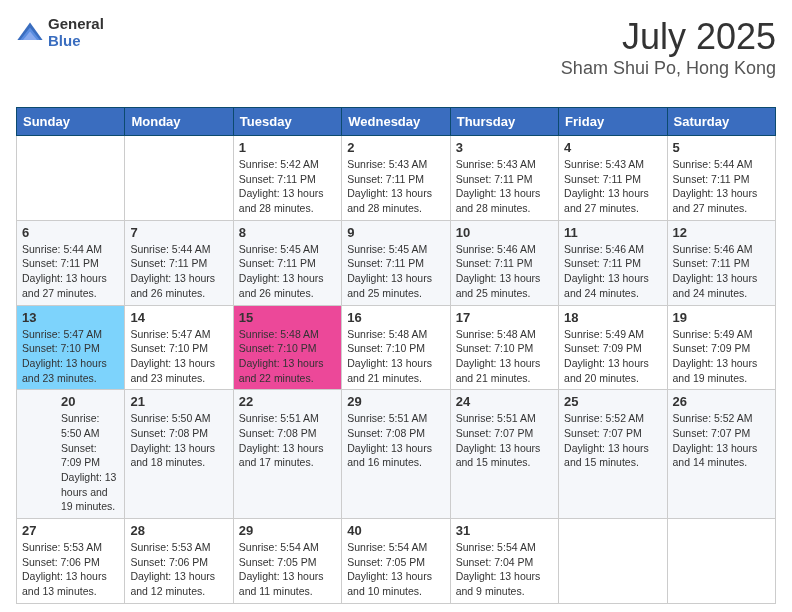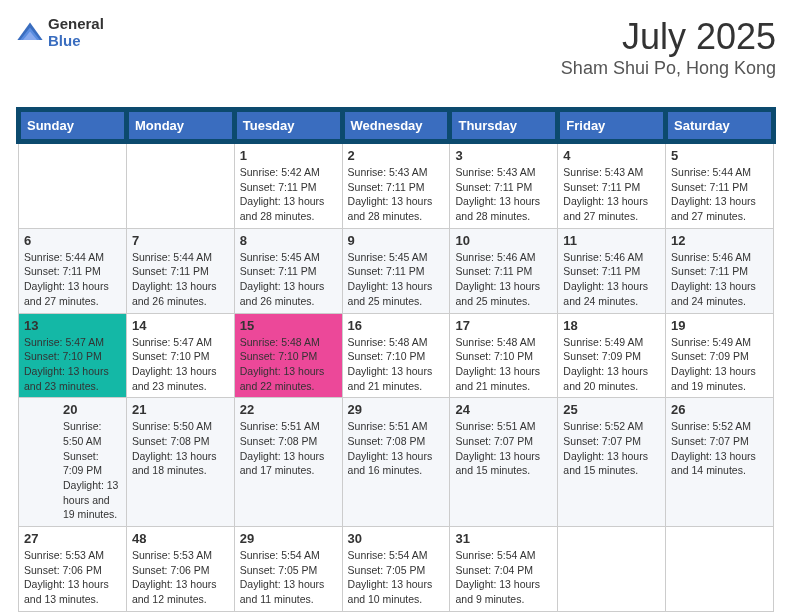--- a/index.html
+++ b/index.html
@@ -43,21 +43,21 @@
       border-collapse: collapse;
       border: 1px solid #ccc;
     }
     .calendar th {
       background-color: #3a6dbf;
       color: #fff;
       font-size: 13px;
       font-weight: bold;
       padding: 6px 6px;
       text-align: left;
-      border: 5px solid #0c4a6e;
+      border: 1px solid #0c4a6e;
     }
     .calendar td {
       border: 1px solid #ccc;
       vertical-align: top;
       padding: 4px 5px;
       width: 108px;
       min-height: 80px;
       background: #fff;
       font-size: 11px;
       color: #333;
@@ -168,21 +168,21 @@
         <td style="background: rgb(245, 247, 250);">
           <span class="day-number">11</span>
           <div class="day-info">Sunrise: 5:46 AM<br>Sunset: 7:11 PM<br>Daylight: 13 hours and 24 minutes.</div>
         </td>
         <td style="background: rgb(245, 247, 250);">
           <span class="day-number">12</span>
           <div class="day-info">Sunrise: 5:46 AM<br>Sunset: 7:11 PM<br>Daylight: 13 hours and 24 minutes.</div>
         </td>
       </tr>
       <tr>
-        <td style="background: #14b8a6;">
+        <td style="background: #7dd3fc;">
           <span class="day-number">13</span>
           <div class="day-info">Sunrise: 5:47 AM<br>Sunset: 7:10 PM<br>Daylight: 13 hours and 23 minutes.</div>
         </td>
         <td style="background: rgb(255, 255, 255);">
           <span class="day-number">14</span>
           <div class="day-info">Sunrise: 5:47 AM<br>Sunset: 7:10 PM<br>Daylight: 13 hours and 23 minutes.</div>
         </td>
         <td style="background: #ec4899;">
           <span class="day-number">15</span>
           <div class="day-info">Sunrise: 5:48 AM<br>Sunset: 7:10 PM<br>Daylight: 13 hours and 22 minutes.</div>
@@ -233,29 +233,29 @@
           <span class="day-number">26</span>
           <div class="day-info">Sunrise: 5:52 AM<br>Sunset: 7:07 PM<br>Daylight: 13 hours and 14 minutes.</div>
         </td>
       </tr>
       <tr>
         <td style="background: rgb(255, 255, 255);">
           <span class="day-number">27</span>
           <div class="day-info">Sunrise: 5:53 AM<br>Sunset: 7:06 PM<br>Daylight: 13 hours and 13 minutes.</div>
         </td>
         <td style="background: rgb(255, 255, 255);">
-          <span class="day-number">48</span>
+          <span class="day-number">28</span>
           <div class="day-info">Sunrise: 5:53 AM<br>Sunset: 7:06 PM<br>Daylight: 13 hours and 12 minutes.</div>
         </td>
         <td style="background: rgb(255, 255, 255);">
           <span class="day-number">29</span>
           <div class="day-info">Sunrise: 5:54 AM<br>Sunset: 7:05 PM<br>Daylight: 13 hours and 11 minutes.</div>
         </td>
         <td style="background: rgb(255, 255, 255);">
-          <span class="day-number">30</span>
+          <span class="day-number">40</span>
           <div class="day-info">Sunrise: 5:54 AM<br>Sunset: 7:05 PM<br>Daylight: 13 hours and 10 minutes.</div>
         </td>
         <td style="background: rgb(255, 255, 255);">
           <span class="day-number">31</span>
           <div class="day-info">Sunrise: 5:54 AM<br>Sunset: 7:04 PM<br>Daylight: 13 hours and 9 minutes.</div>
         </td>
         <td class="empty-cell" style="background: rgb(255, 255, 255);"></td>
         <td class="empty-cell" style="background: rgb(255, 255, 255);"></td>
       </tr>
     </tbody>

